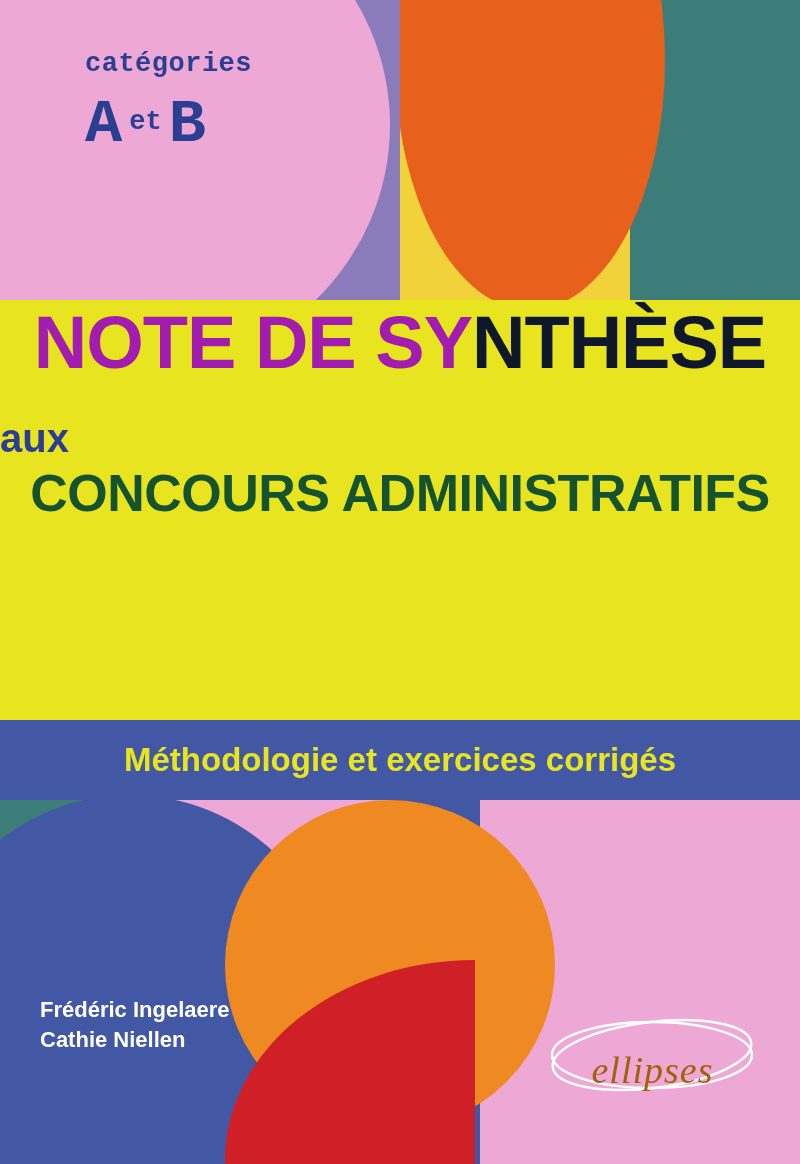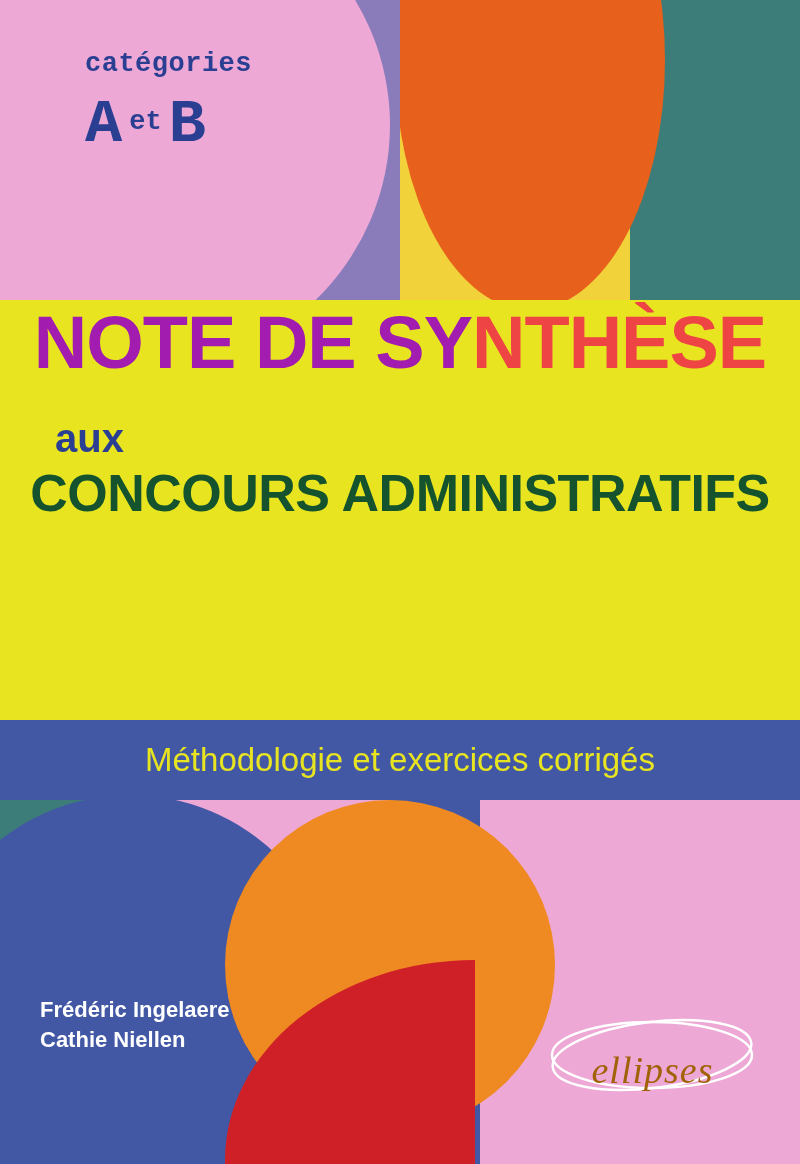--- a/index.html
+++ b/index.html
@@ -203,26 +203,25 @@
     letter-spacing: -0.5px;
   }
   .t-main {
     margin-top: 6px;
     font-size: 74px;
     font-weight: bold;
     letter-spacing: -1px;
     line-height: 1.0;
   }
   .t-main .seg-blue { color: #a21caf; }
-  .t-main .seg-green { color: #ef4444; }
+  .t-main .seg-green { color: #0f172a; }
 
   .t-aux {
     margin-top: 36px;
     text-align: left;
-    padding-left: 55px;
     font-size: 40px;
     font-weight: bold;
     color: #2a3f92;
   }
   .t-concours {
     margin-top: 2px;
     font-size: 52px;
     font-weight: bold;
     color: #14532d;
     letter-spacing: -0.5px;
@@ -230,21 +229,21 @@
 
   .subtitle {
     position: absolute;
     left: 0;
     top: 720px;
     width: 800px;
     height: 80px;
     line-height: 80px;
     text-align: center;
     font-size: 33px;
-    font-weight: normal;
+    font-weight: bold;
     color: #e8e520;
     z-index: 5;
   }
 
   .authors {
     position: absolute;
     left: 40px;
     top: 995px;
     z-index: 6;
     color: #ffffff;

